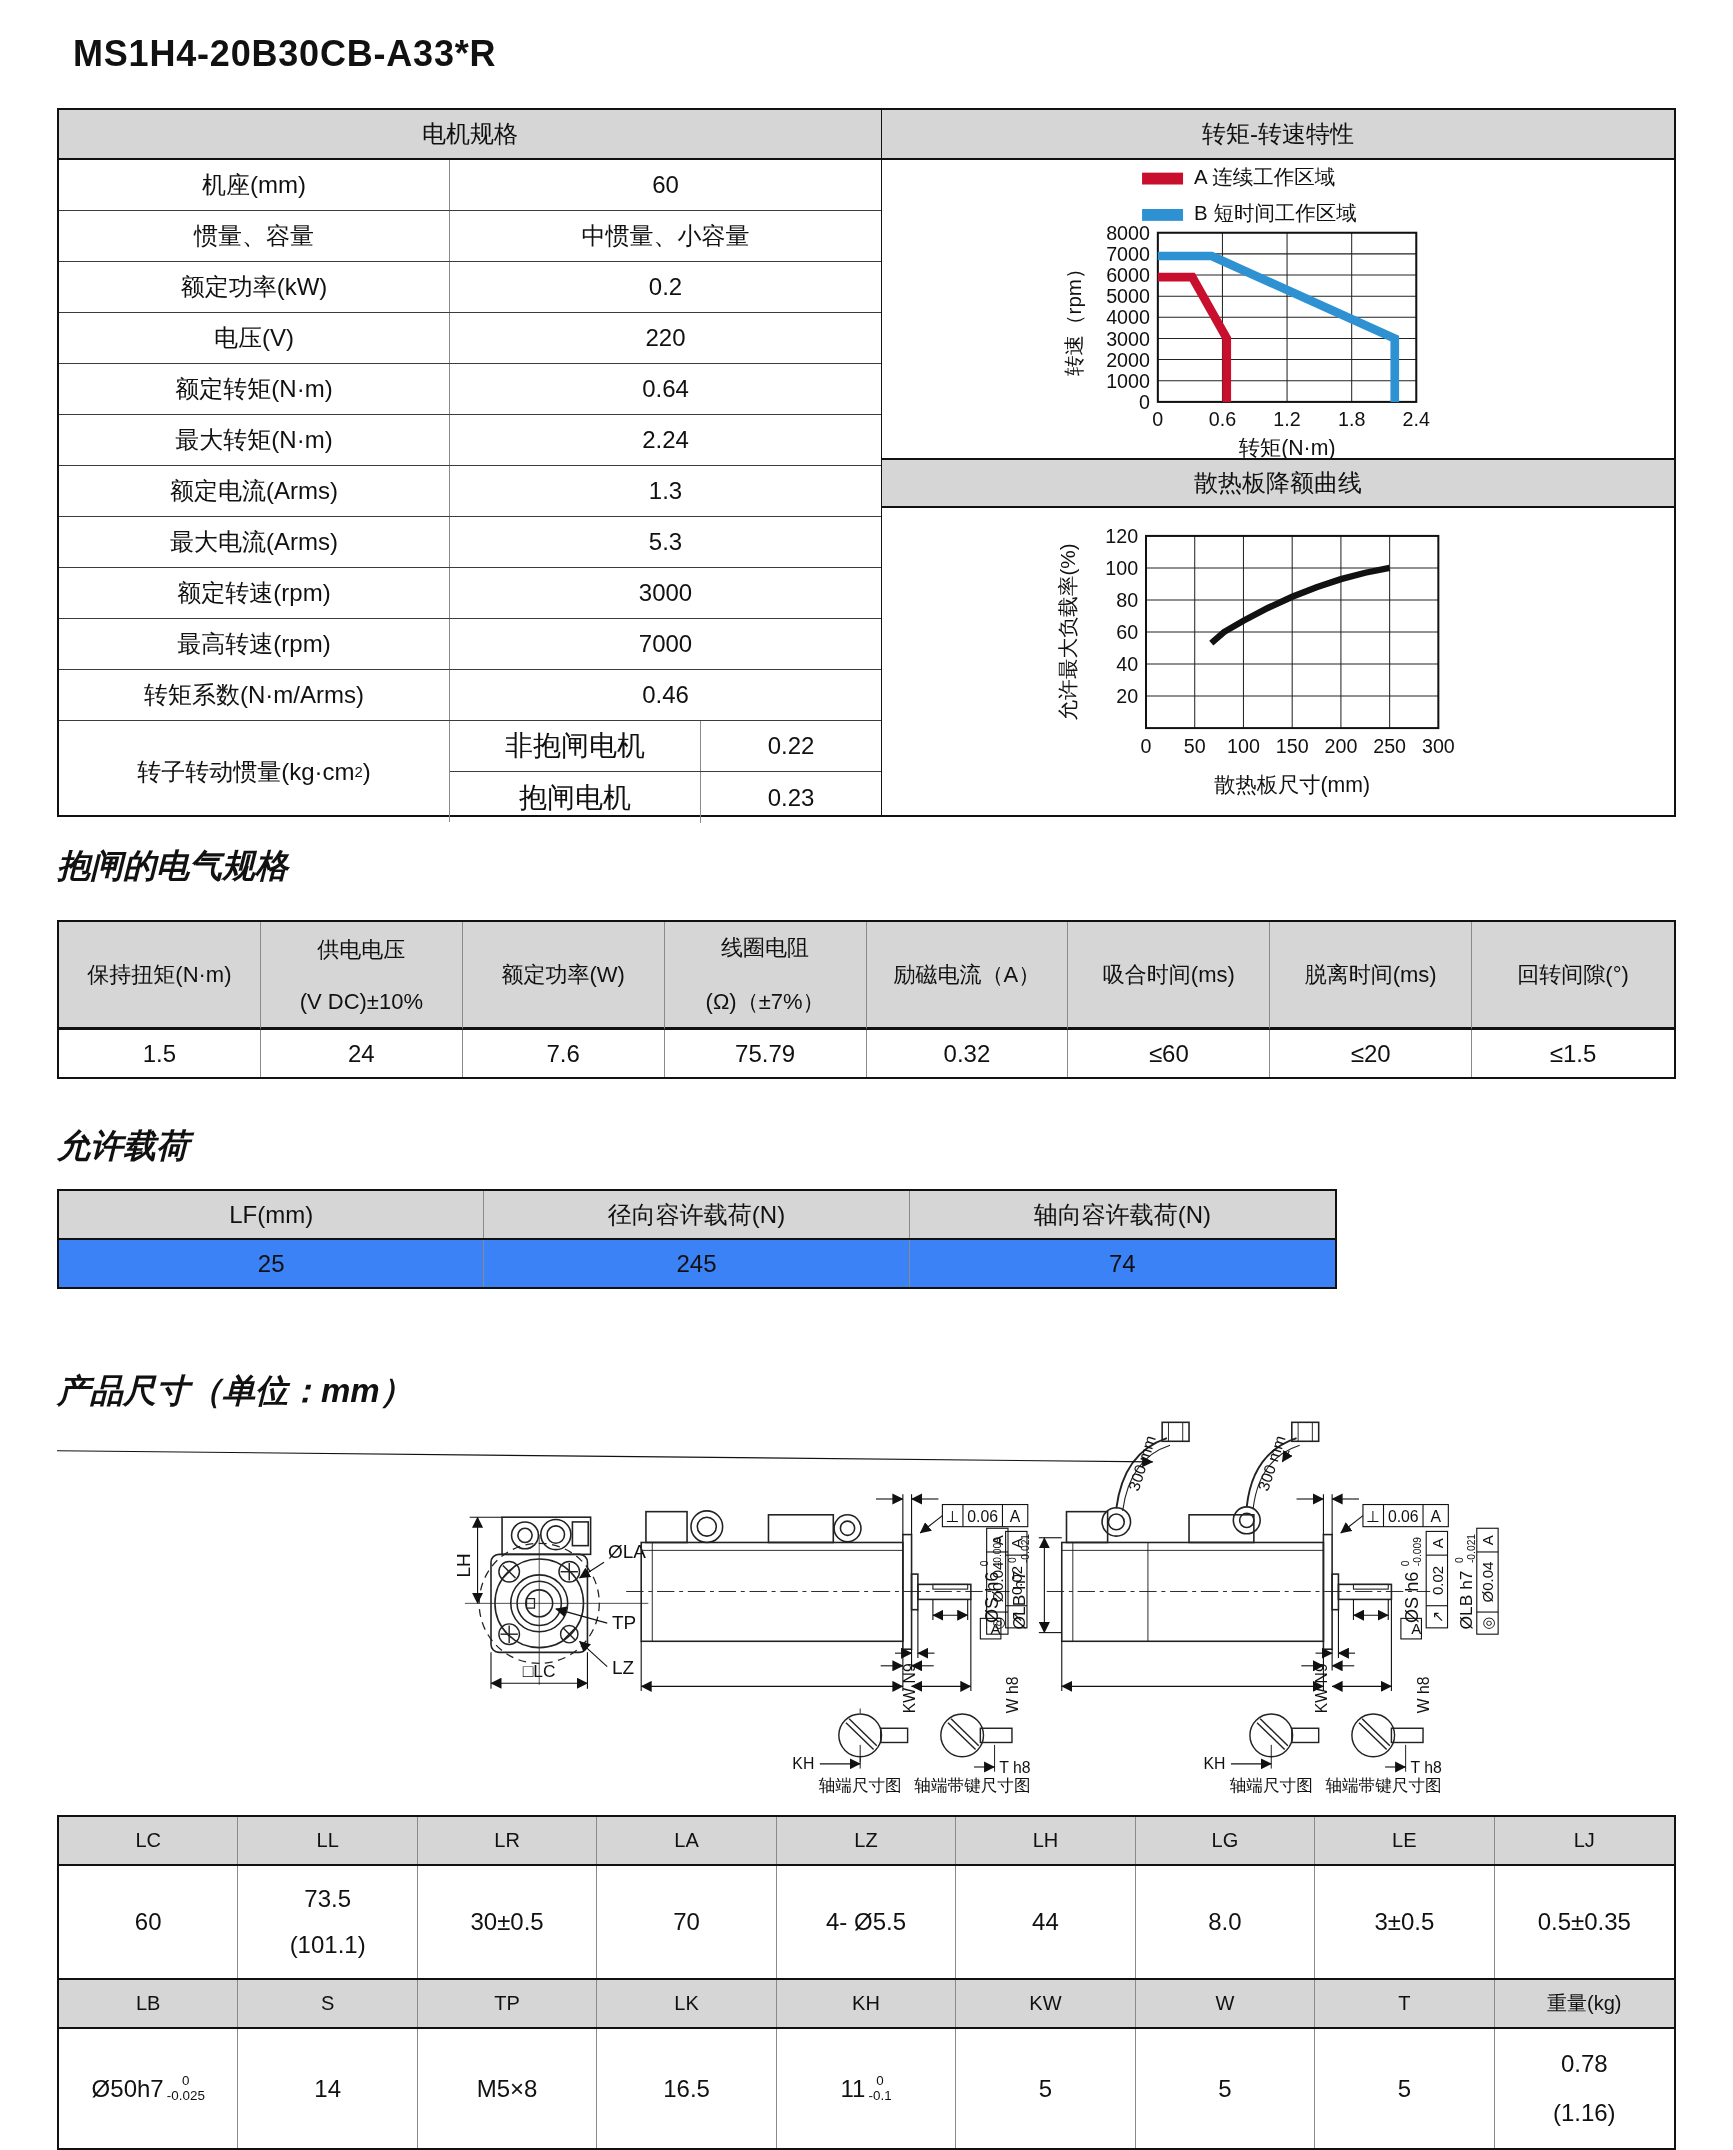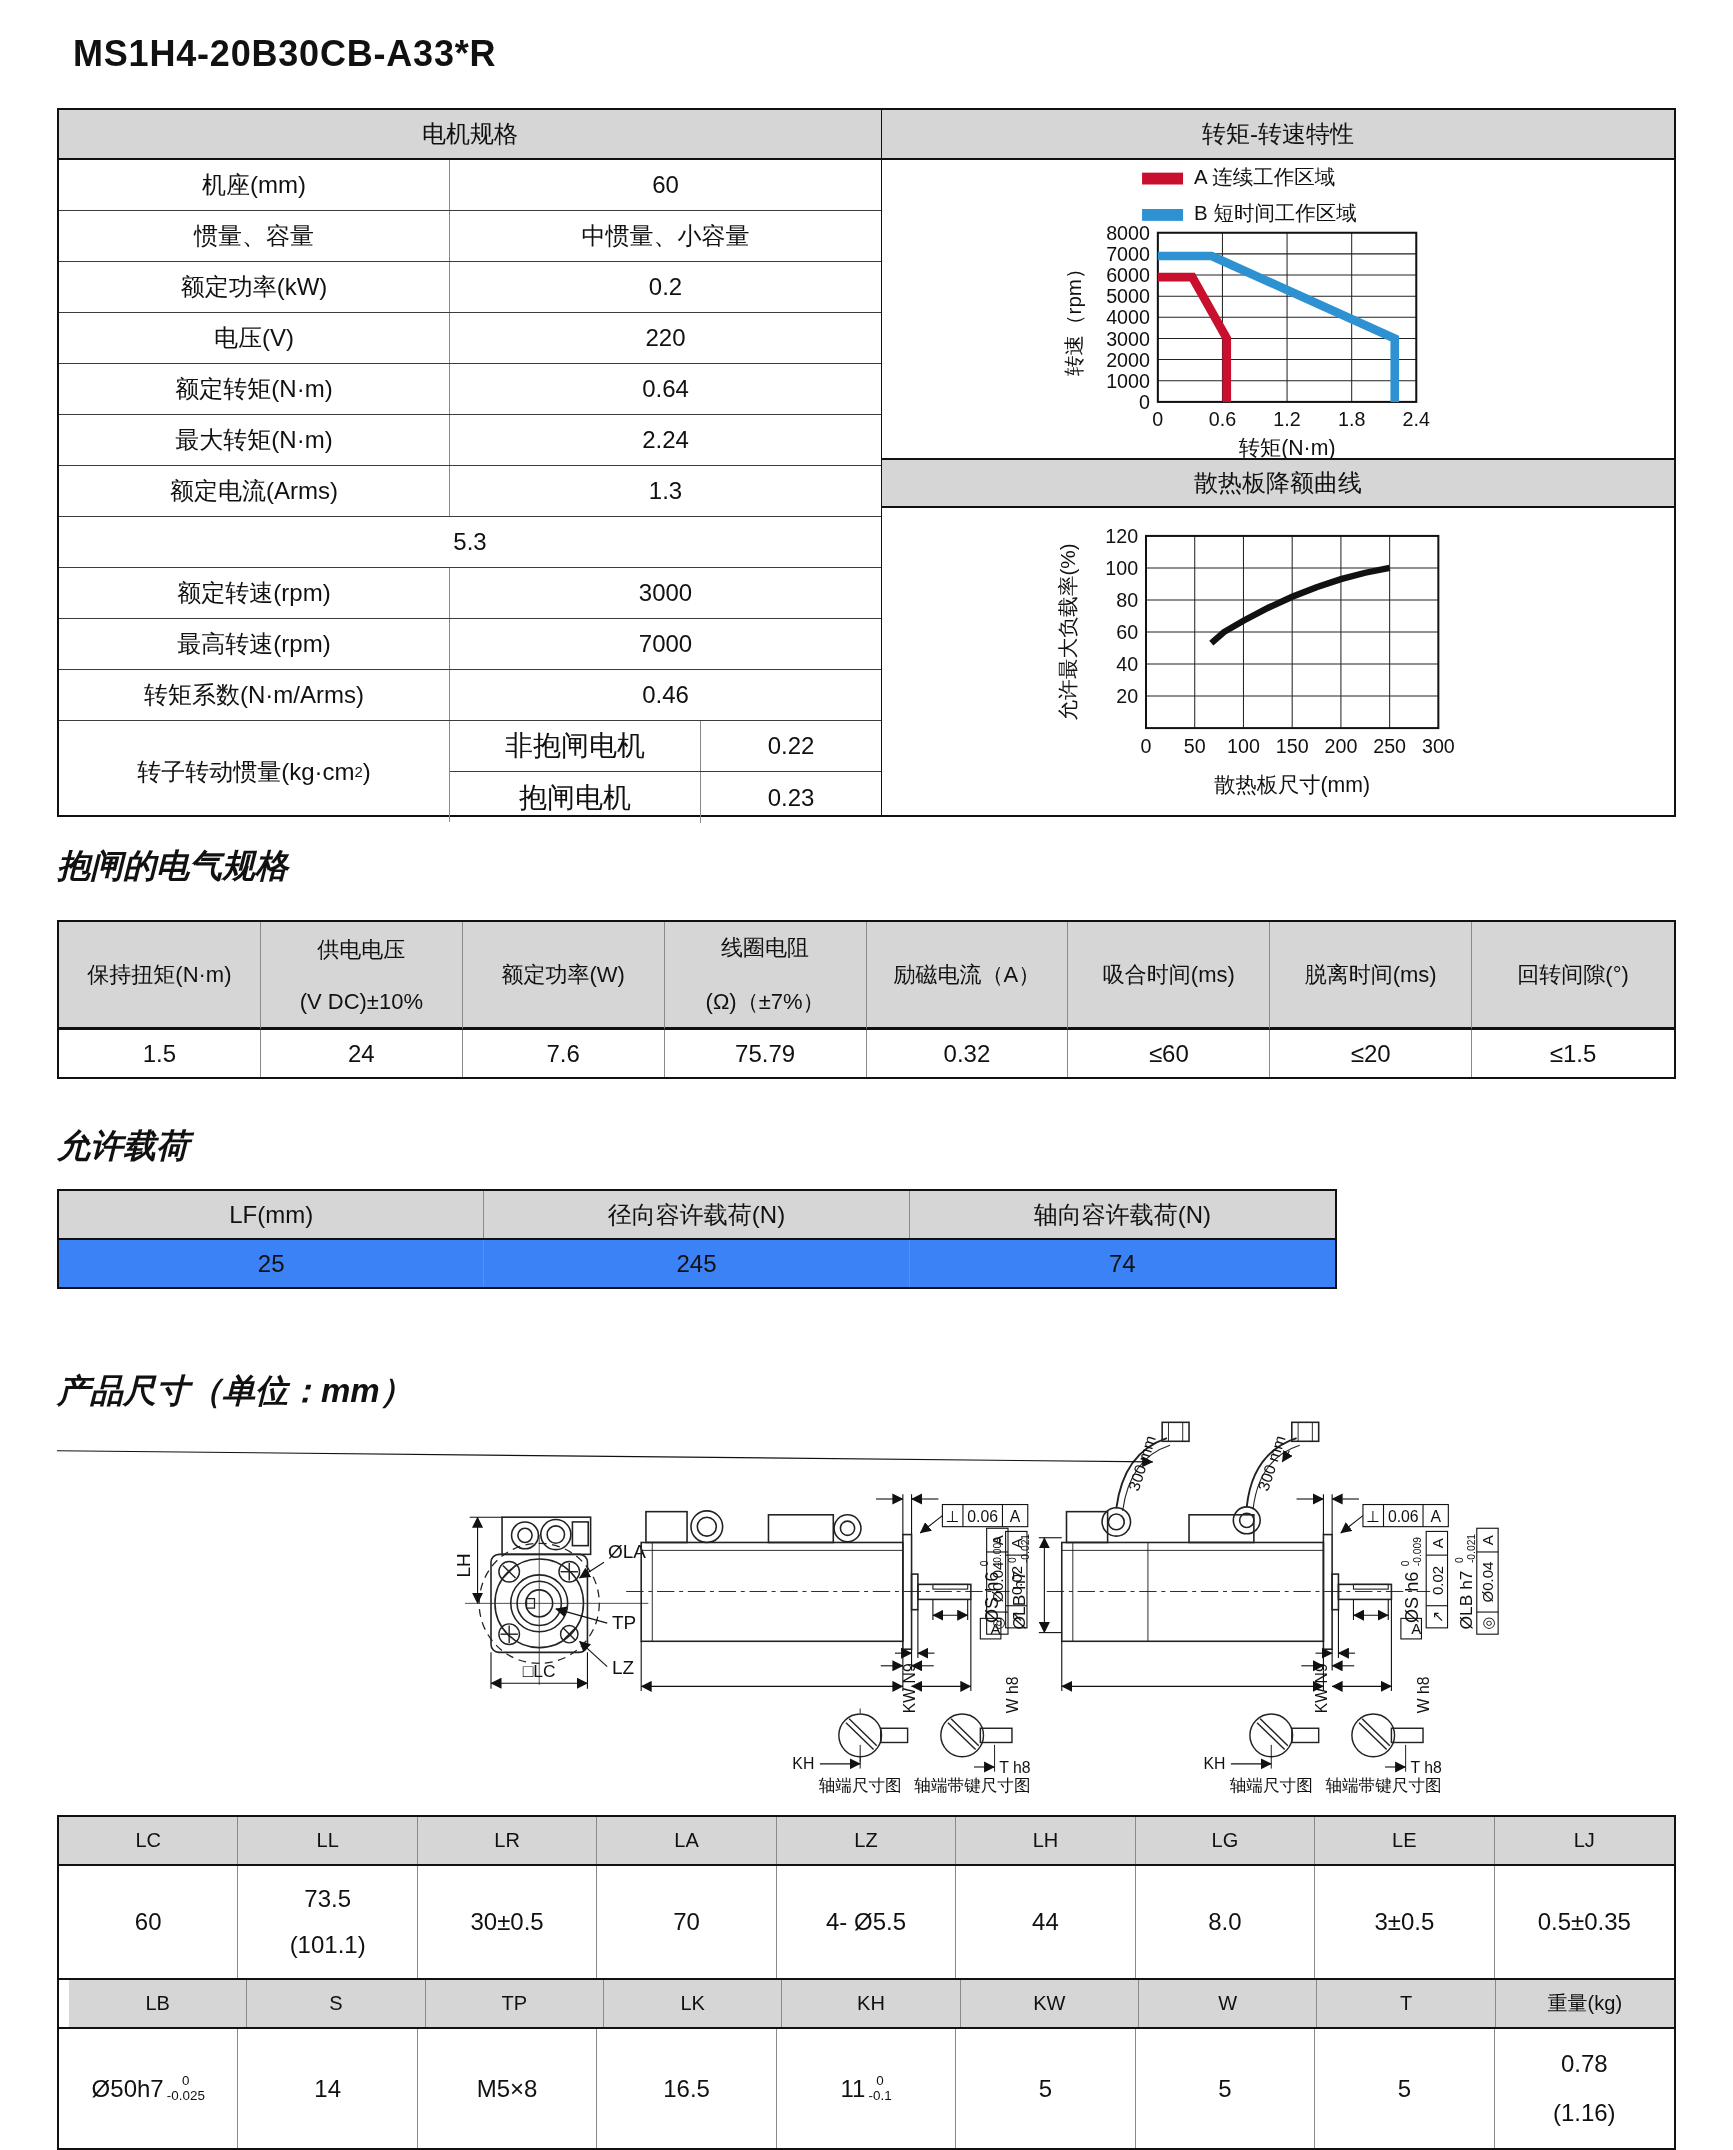--- a/index.html
+++ b/index.html
@@ -43,21 +43,21 @@
   
   .drawWrap{position:absolute;left:57px;top:1419px;width:1619px;height:394px;}
   .drawWrap svg{display:block;width:100%;height:100%;}
   
   .dimTable{position:absolute;left:57px;top:1815px;width:1619px;border:2.4px solid #111;border-bottom:2.4px solid #111;box-sizing:border-box;background:#fff;}
   .dimRow{display:grid;grid-template-columns:repeat(9,1fr);}
   .dh{height:47px;background:#d6d6d6;display:flex;align-items:center;justify-content:center;font-size:20px;border-right:1.6px solid #8a8a8a;box-sizing:border-box;}
   .dimRow .dh:last-child,.dimRow .dv:last-child{border-right:none;}
   .dv{display:flex;align-items:center;justify-content:center;font-size:24px;border-right:1.6px solid #8a8a8a;box-sizing:border-box;text-align:center;}
   .r1{border-bottom:2.4px solid #111;}
-  .r2{border-bottom:2.4px solid #111;padding-left:10px;}
+  .r2{border-bottom:2.4px solid #111;}
   .dvTall1 .dv{height:112px;}
   .dvTall2 .dv{height:119px;}
   .twoLine{flex-direction:column;justify-content:space-evenly !important;}
   .tol{display:inline-flex;flex-direction:column;line-height:1;font-size:13.4px;margin-left:3.2px;justify-content:center;}
   .tol .tsub{margin-top:1.6px;}
   svg text{font-family:"Liberation Sans","DejaVu Sans",sans-serif;}
 </style>
 </head>
 <body>
 
@@ -90,20 +90,21 @@
         </div>
       <div class="specRow">
           <div class="specLabel">最大转矩(N·m)</div>
           <div class="specValue">2.24</div>
         </div>
       <div class="specRow">
           <div class="specLabel">额定电流(Arms)</div>
           <div class="specValue">1.3</div>
         </div>
       <div class="specRow">
+          <div class="specLabel">最大电流(Arms)</div>
           <div class="specValue">5.3</div>
         </div>
       <div class="specRow">
           <div class="specLabel">额定转速(rpm)</div>
           <div class="specValue">3000</div>
         </div>
       <div class="specRow">
           <div class="specLabel">最高转速(rpm)</div>
           <div class="specValue">7000</div>
         </div>

